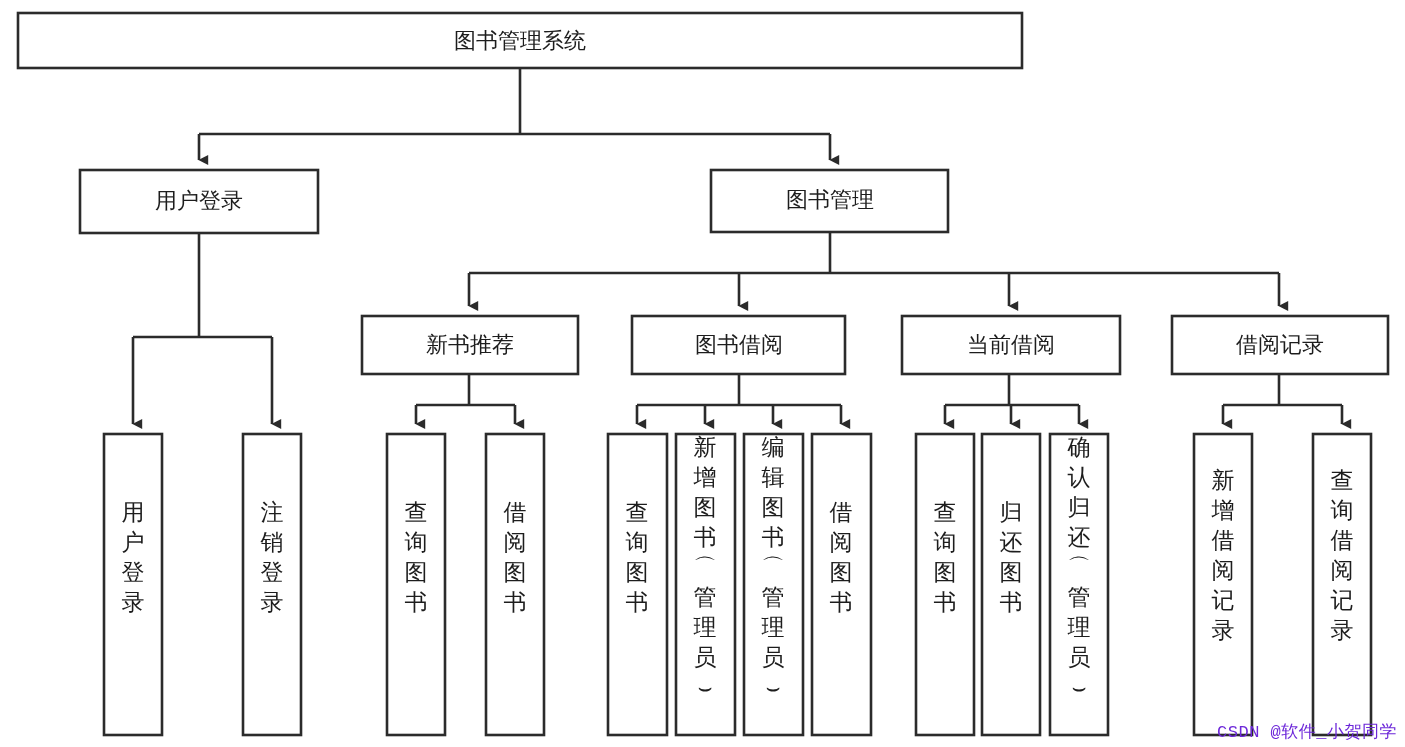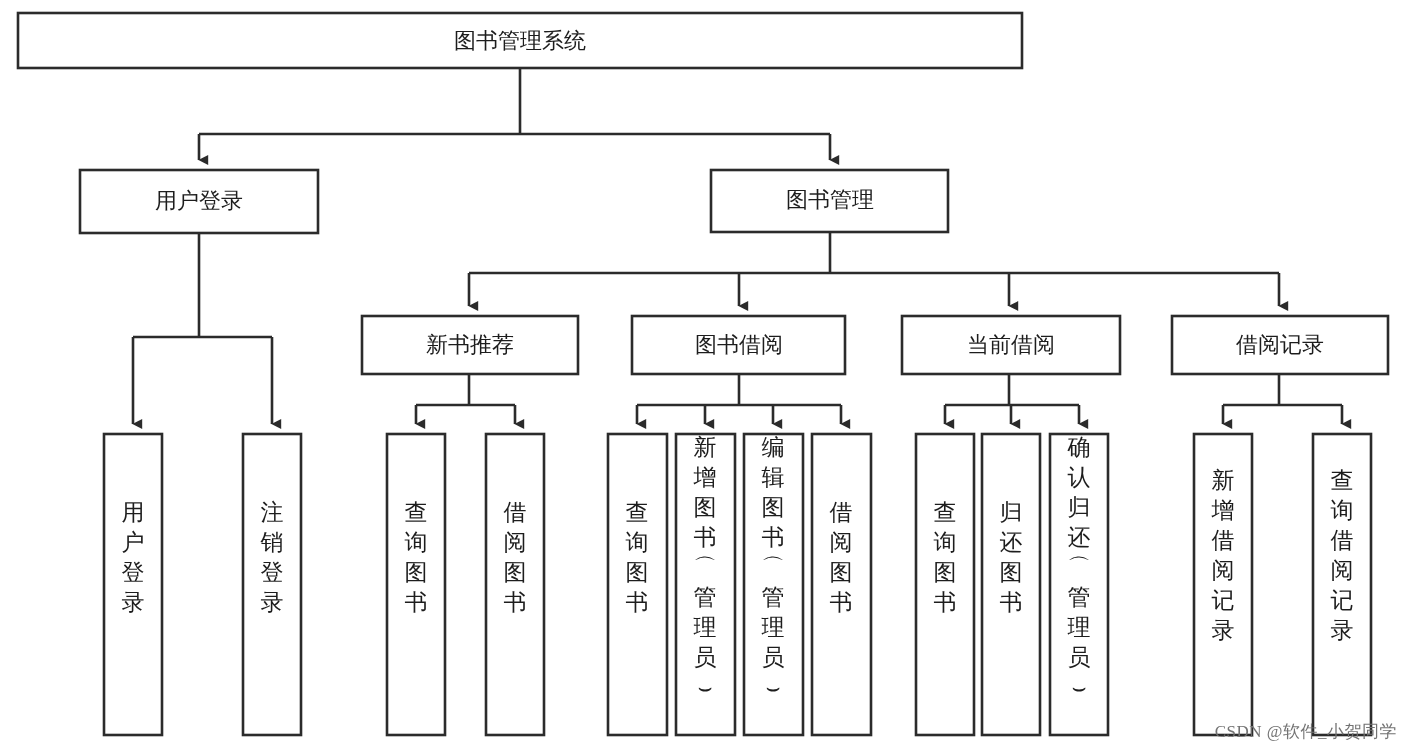--- a/index.html
+++ b/index.html
@@ -47,23 +47,23 @@
   .vert-label {
     fill: #1d1d1d;
     font-family: "Liberation Sans", "DejaVu Sans", sans-serif;
     font-size: 23px;
     text-anchor: middle;
   }
   .watermark {
     position: absolute;
     right: 8px;
     bottom: 4px;
-    font-family: Liberation Serif, serif;
+    font-family: Liberation Mono, monospace;
     font-size: 17px;
-    color: #737373;
+    color: #6d28d9;
     white-space: nowrap;
     letter-spacing: 0.5px;
   }
 </style>
 </head>
 <body>
 
 <div id="diagram-root">
 
   <svg id="flow" viewBox="0 0 1405 747">

